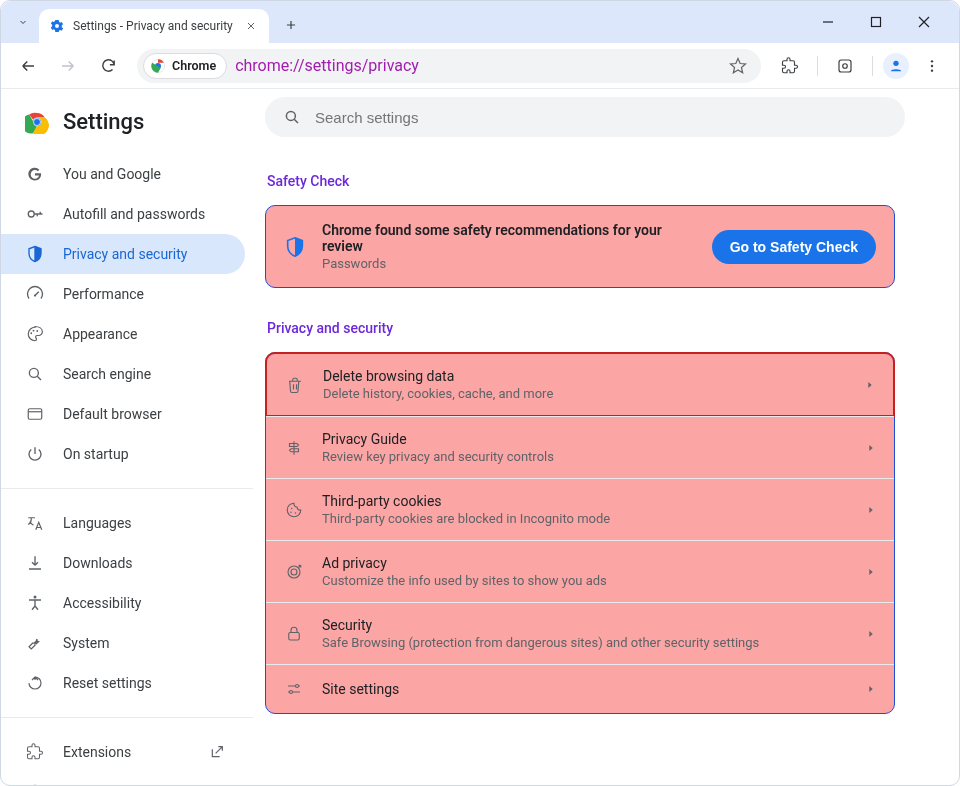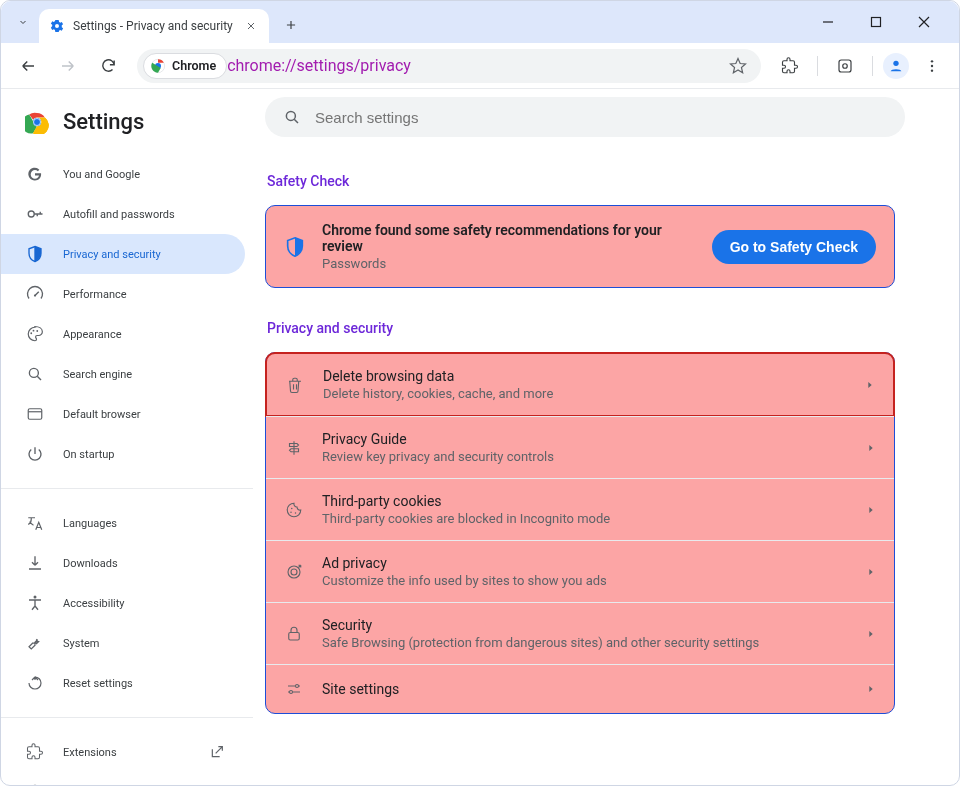--- a/index.html
+++ b/index.html
@@ -76,20 +76,21 @@
     color:#5f6368;
   }
   .tb-btn.disabled { color:#bfc3c9; }
   .omnibox {
     flex:1;
     height: 34px;
     background:#f1f3f4;
     border-radius: 17px;
     display:flex; align-items:center;
     padding: 0 14px 0 6px;
+    gap: 8px;
     margin: 0 6px;
   }
   .omni-chip {
     background:#fff;
     height: 26px;
     border-radius: 14px;
     display:flex;align-items:center;
     padding: 0 10px 0 6px;
     gap:6px;
     font-size:12.5px;
@@ -125,21 +126,21 @@
   .settings-title { font-size: 22px; font-weight: 500; color:#202124;}
   .nav-group { padding: 4px 0; }
   .nav-sep { height:1px; background:#e8eaed; margin: 10px 0; }
   .nav-item {
     display:flex; align-items:center;
     gap: 18px;
     height: 40px;
     padding: 0 0 0 24px;
     margin: 0 8px 0 0;
     border-radius: 0 20px 20px 0;
-    font-size: 11px;
+    font-size: 14px;
     color:#3c4043;
     cursor:pointer;
   }
   .nav-item.active {
     background:#d9e7fd;
     color:#1967d2;
   }
   .nav-item.active .nav-icon { color:#1967d2; }
   .nav-icon { width:20px;height:20px; color:#5f6368; display:flex;align-items:center;justify-content:center;}
   .nav-item .ext-icon { margin-left:auto; margin-right:20px; color:#5f6368;}

